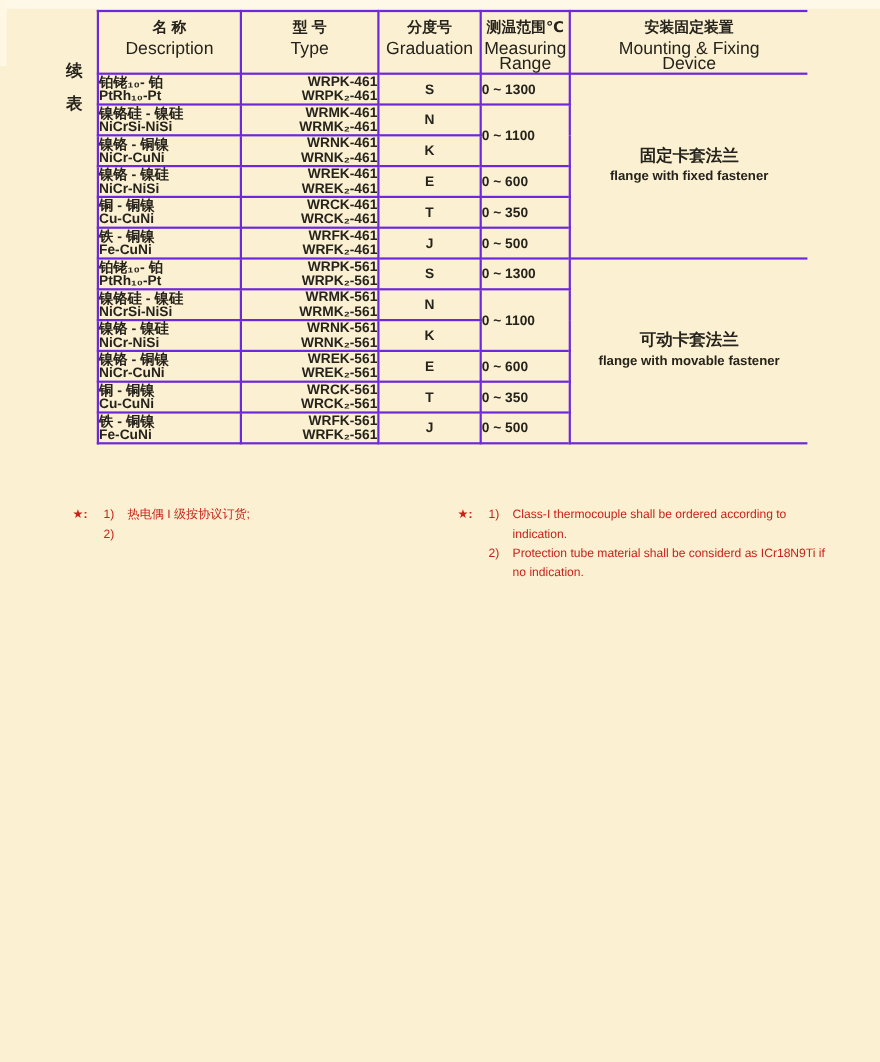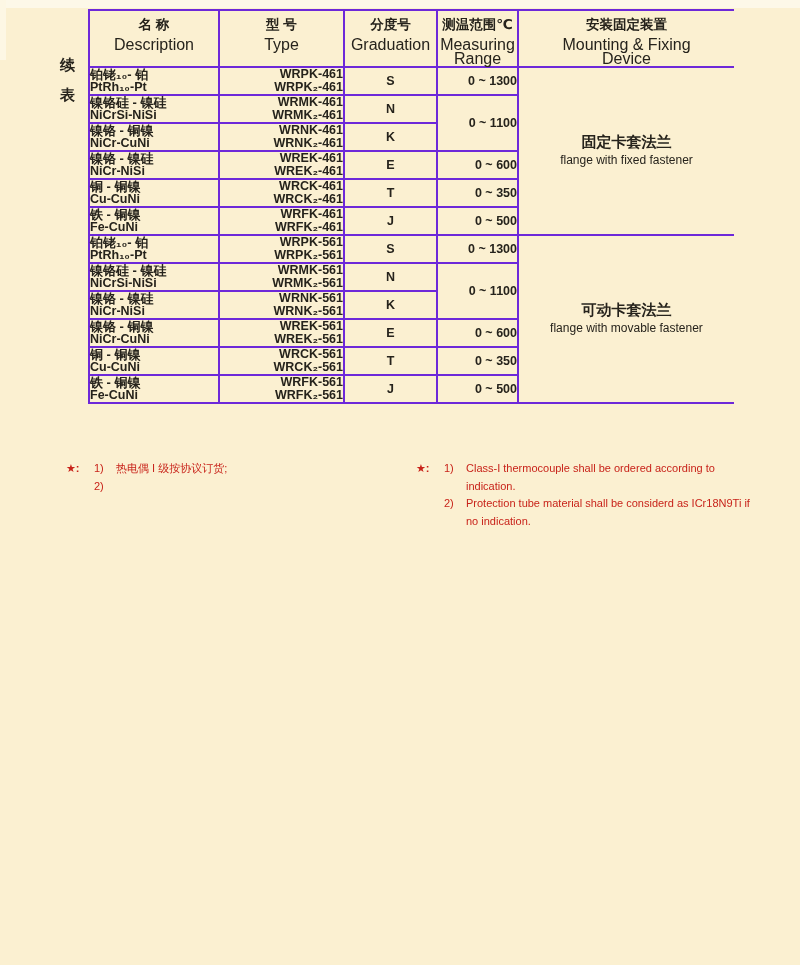--- a/index.html
+++ b/index.html
@@ -39,24 +39,24 @@
   .h-cn { font-size:13.5px; font-weight:700; text-align:center; margin-top:5px; }
   .h-en { font-size:16px; font-weight:400; text-align:center; margin-top:4px;
           line-height:14px; white-space:pre-line; }
   .spec-table tbody td { height:24px; }
   .c-name { text-align:left; padding-left:12px; }
   .cn-line { font-size:13px; font-weight:700; line-height:13px; }
   .en-line { font-size:12.5px; font-weight:700; line-height:13px; }
   .c-type { text-align:right; }
   .type-line { font-size:12.5px; font-weight:700; line-height:13px; }
   .c-grad { text-align:center; font-size:12.5px; font-weight:700; }
-  .c-range { text-align:right; font-size:12.5px; font-weight:700; }
+  .c-range { text-align:left; font-size:12.5px; font-weight:700; }
   .c-mount { text-align:center; }
   .mount-cn { font-size:15px; font-weight:700; line-height:16px; }
-  .mount-en { font-size:12px; font-weight:400; line-height:16px; margin-top:2px; }
+  .mount-en { font-size:12px; font-weight:700; line-height:16px; margin-top:2px; }
   .footnote {
     position:absolute; top:460px;
     color:#c8231a; font-size:11px; line-height:17.5px;
   }
   .fn-left { left:66px; width:350px; }
   .fn-right { left:416px; width:348px; }
   .fn-row { display:flex; align-items:flex-start; }
   .fn-star { width:28px; font-weight:700; flex:none; }
   .fn-num { width:22px; flex:none; }
   .fn-text { flex:1; }

